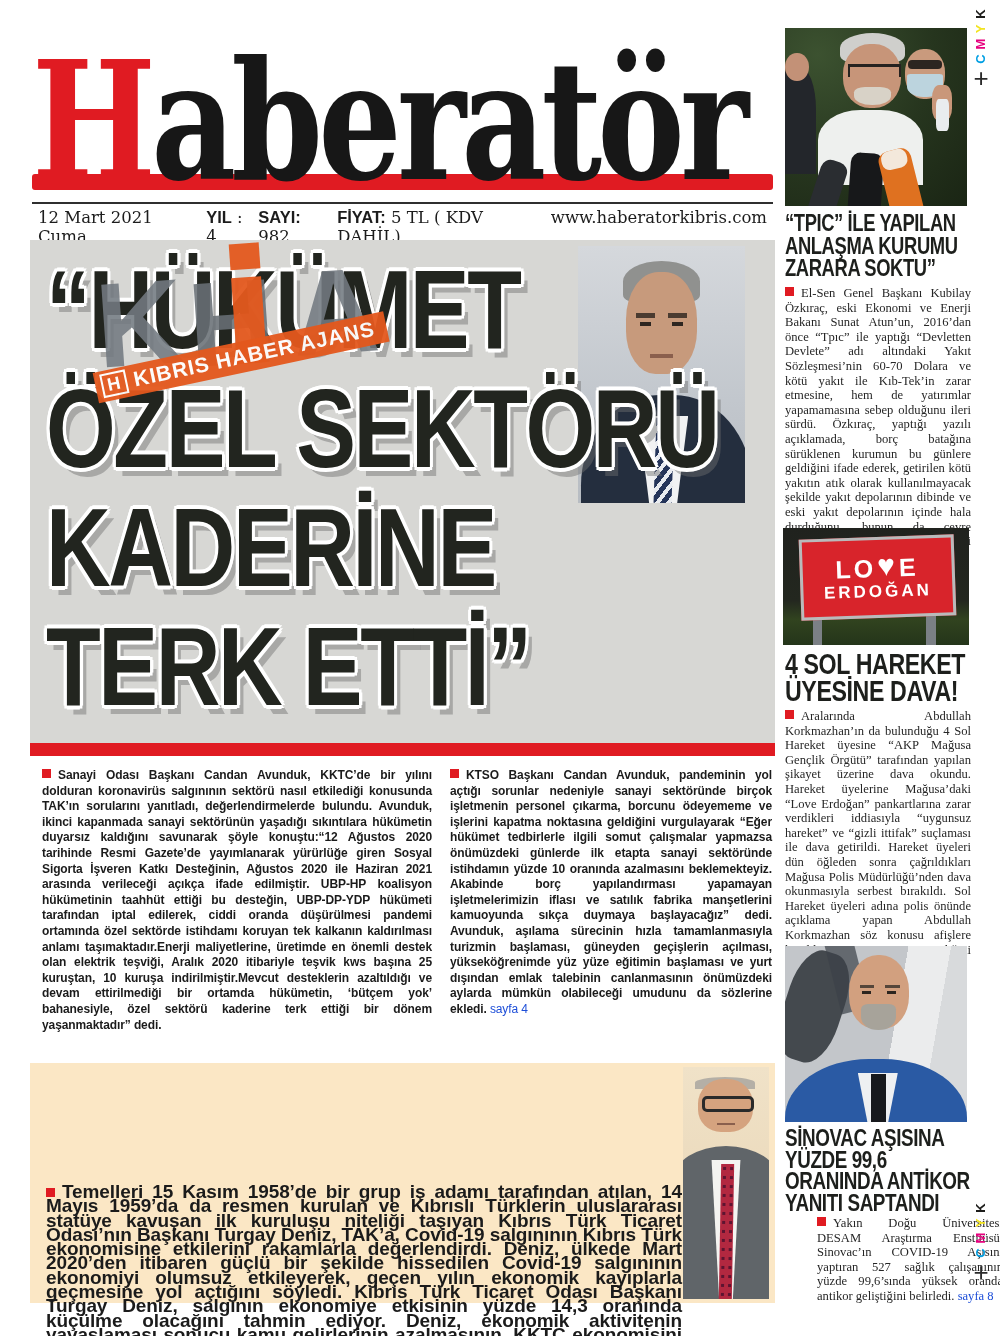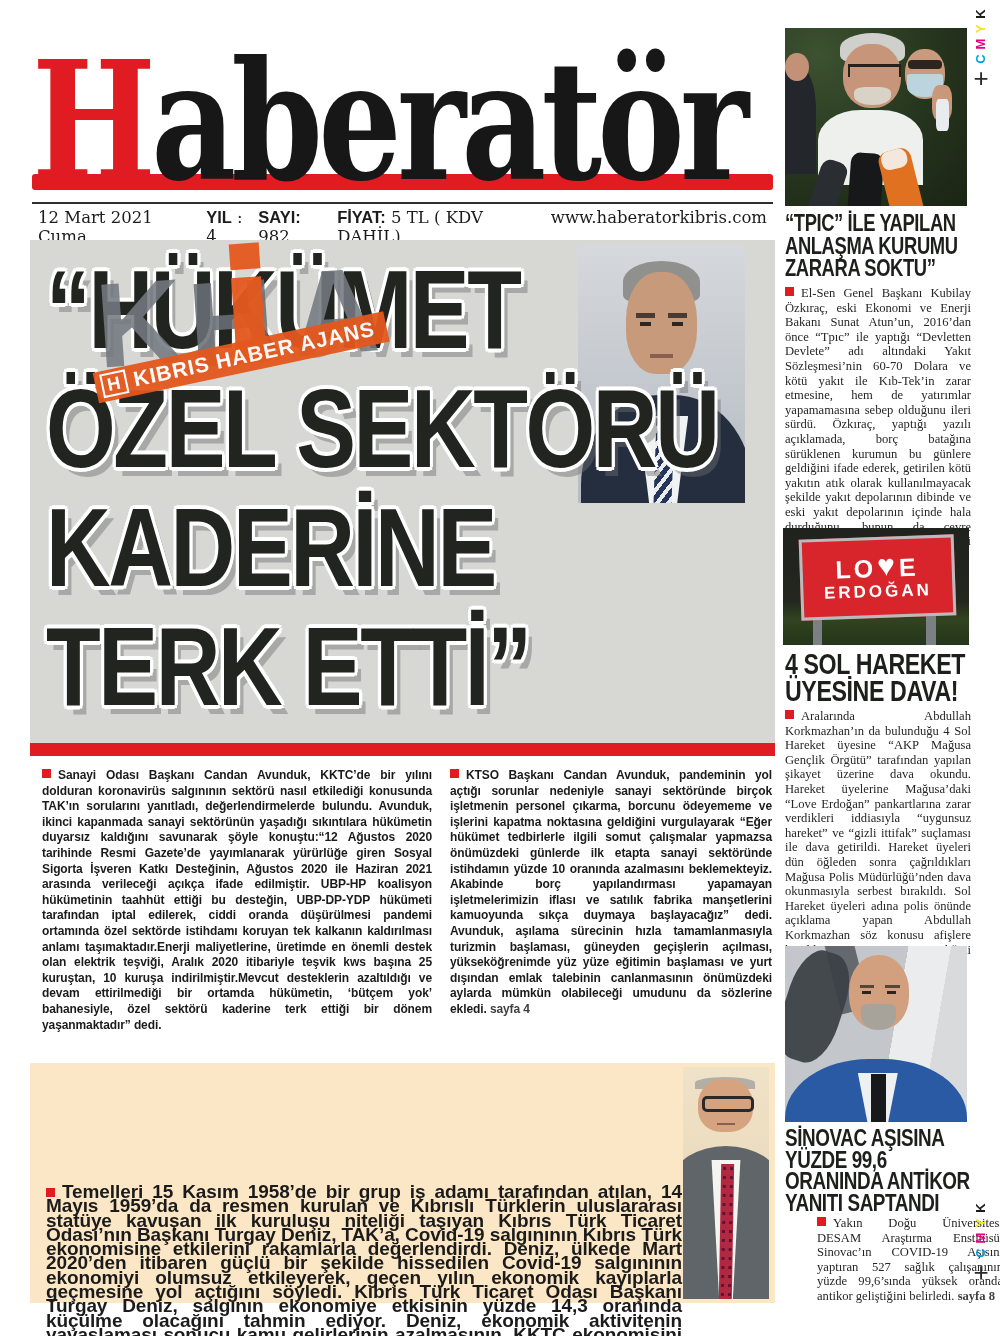--- a/index.html
+++ b/index.html
@@ -50,21 +50,21 @@
   .av-shirt{position:absolute;left:36%;bottom:0;width:30%;height:34%;background:#f1f2f3;
       clip-path:polygon(0 0,100% 0,78% 100%,22% 100%);}
   .av-tie{position:absolute;left:46%;bottom:0;width:11%;height:33%;transform:rotate(2deg);
       background:repeating-linear-gradient(125deg,#25355a 0 5px,#e8ebf0 5px 9px);}
   
   .body-sans{position:absolute;margin:0;font-weight:700;font-size:12px;line-height:15.6px;color:#1b1b1b;
       text-align:justify;letter-spacing:-.1px;}
   #lead-col1{left:42px;top:768px;width:390px;}
   #lead-col2{left:450px;top:768px;width:322px;}
   .bullet{display:inline-block;width:9px;height:9px;background:#e01b22;margin-right:7px;transform:translateY(-1px);}
-  .pageref{color:#404040;font-weight:700;}
+  .pageref{color:#1d4ed8;font-weight:400;}
   
   .rail-headline{position:absolute;font-weight:700;color:#1d1f1c;transform:scaleX(.8);transform-origin:left top;
       white-space:nowrap;letter-spacing:-.5px;}
   .rail-body{position:absolute;margin:0;font-family:"Liberation Serif",serif;font-size:12.6px;line-height:14.6px;
       color:#262626;text-align:justify;}
   #tpic-headline{left:785px;top:212px;font-size:23px;line-height:22.5px;}
   #tpic-body{left:785px;top:286px;width:186px;}
   #sol-headline{left:785px;top:651px;font-size:29px;line-height:27px;}
   #sol-body{left:785px;top:709px;width:186px;}
   #sinovac-headline{left:785px;top:1128px;font-size:23px;line-height:21.5px;transform:scaleX(.82);}

